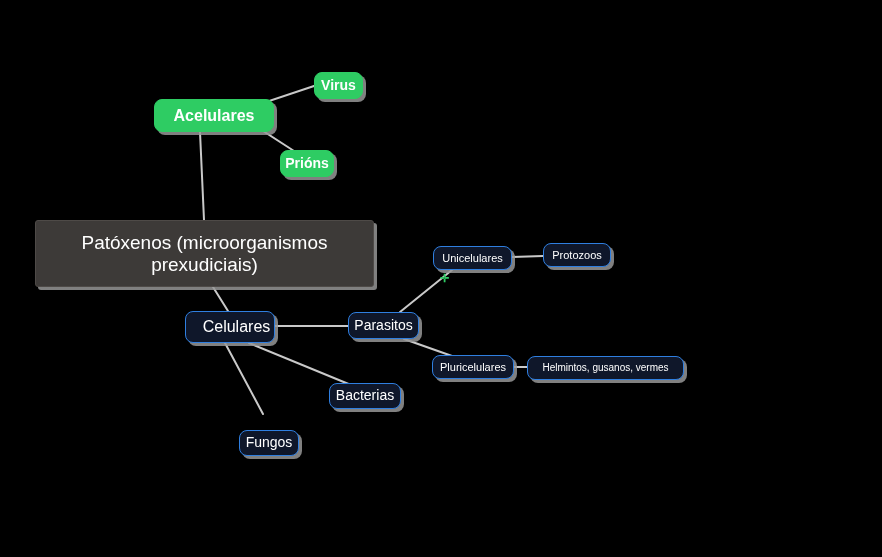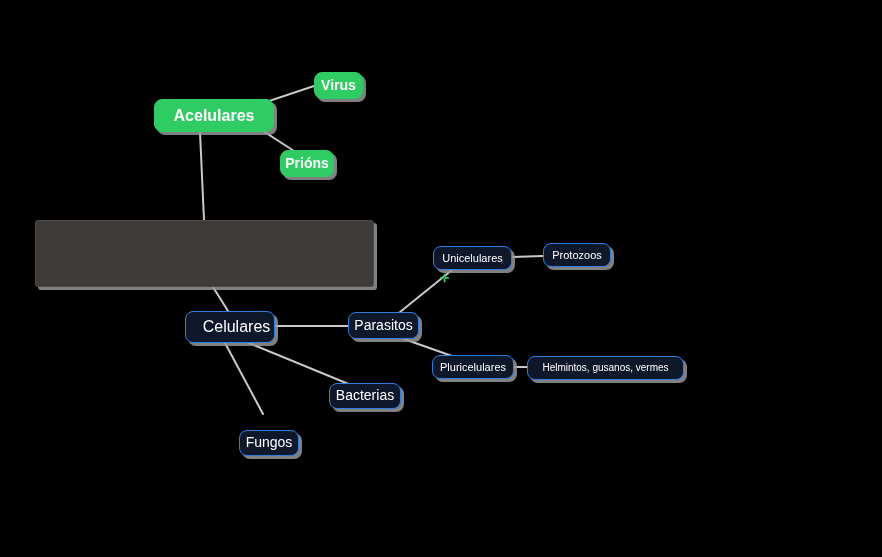--- a/index.html
+++ b/index.html
@@ -73,21 +73,21 @@
       <line x1="213" y1="287" x2="228" y2="311" stroke="#c9c9c9" stroke-width="2" stroke-linecap="round"></line>
       <line x1="275" y1="326" x2="348" y2="326" stroke="#c9c9c9" stroke-width="2" stroke-linecap="round"></line>
       <line x1="249" y1="343" x2="351" y2="385" stroke="#c9c9c9" stroke-width="2" stroke-linecap="round"></line>
       <line x1="225" y1="343" x2="263" y2="414" stroke="#c9c9c9" stroke-width="2" stroke-linecap="round"></line>
       <line x1="400" y1="312" x2="452" y2="270" stroke="#c9c9c9" stroke-width="2" stroke-linecap="round"></line>
       <line x1="404" y1="339" x2="452" y2="356" stroke="#c9c9c9" stroke-width="2" stroke-linecap="round"></line>
       <line x1="512" y1="257" x2="543" y2="256" stroke="#c9c9c9" stroke-width="2" stroke-linecap="round"></line>
       <line x1="514" y1="367" x2="527" y2="367" stroke="#c9c9c9" stroke-width="2" stroke-linecap="round"></line>
     </svg>
   <div id="nodes-layer">
-      <div class="node node-root" style="left: 35px; top: 220px; width: 339px; height: 67px; font-size: 19px;"><div><br></div></div>
+      <div class="node node-root" style="left: 35px; top: 220px; width: 339px; height: 67px; font-size: 19px;"><div><span>Patóxenos (microorganismos</span><br><span>prexudiciais)</span></div></div>
       <div class="node node-green" style="left: 154px; top: 99px; width: 120px; height: 33px; font-size: 16px;">Acelulares</div>
       <div class="node node-green" style="left: 314px; top: 72px; width: 49px; height: 27px; font-size: 14px;">Virus</div>
       <div class="node node-green" style="left: 280px; top: 150px; width: 54px; height: 27px; font-size: 14px;">Prións</div>
       <div class="node node-blue" style="left: 185px; top: 311px; width: 90px; height: 32px; font-size: 16px; padding-left: 13px;">Celulares</div>
       <div class="node node-blue" style="left: 348px; top: 312px; width: 71px; height: 27px; font-size: 14px;">Parasitos</div>
       <div class="node node-blue" style="left: 329px; top: 383px; width: 72px; height: 26px; font-size: 14px;">Bacterias</div>
       <div class="node node-blue" style="left: 239px; top: 430px; width: 60px; height: 26px; font-size: 14px;">Fungos</div>
       <div class="node node-blue" style="left: 433px; top: 246px; width: 79px; height: 24px; font-size: 11px;">Unicelulares</div>
       <div class="node node-blue" style="left: 543px; top: 243px; width: 68px; height: 24px; font-size: 11px;">Protozoos</div>
       <div class="node node-blue" style="left: 432px; top: 355px; width: 82px; height: 24px; font-size: 11px;">Pluricelulares</div>

